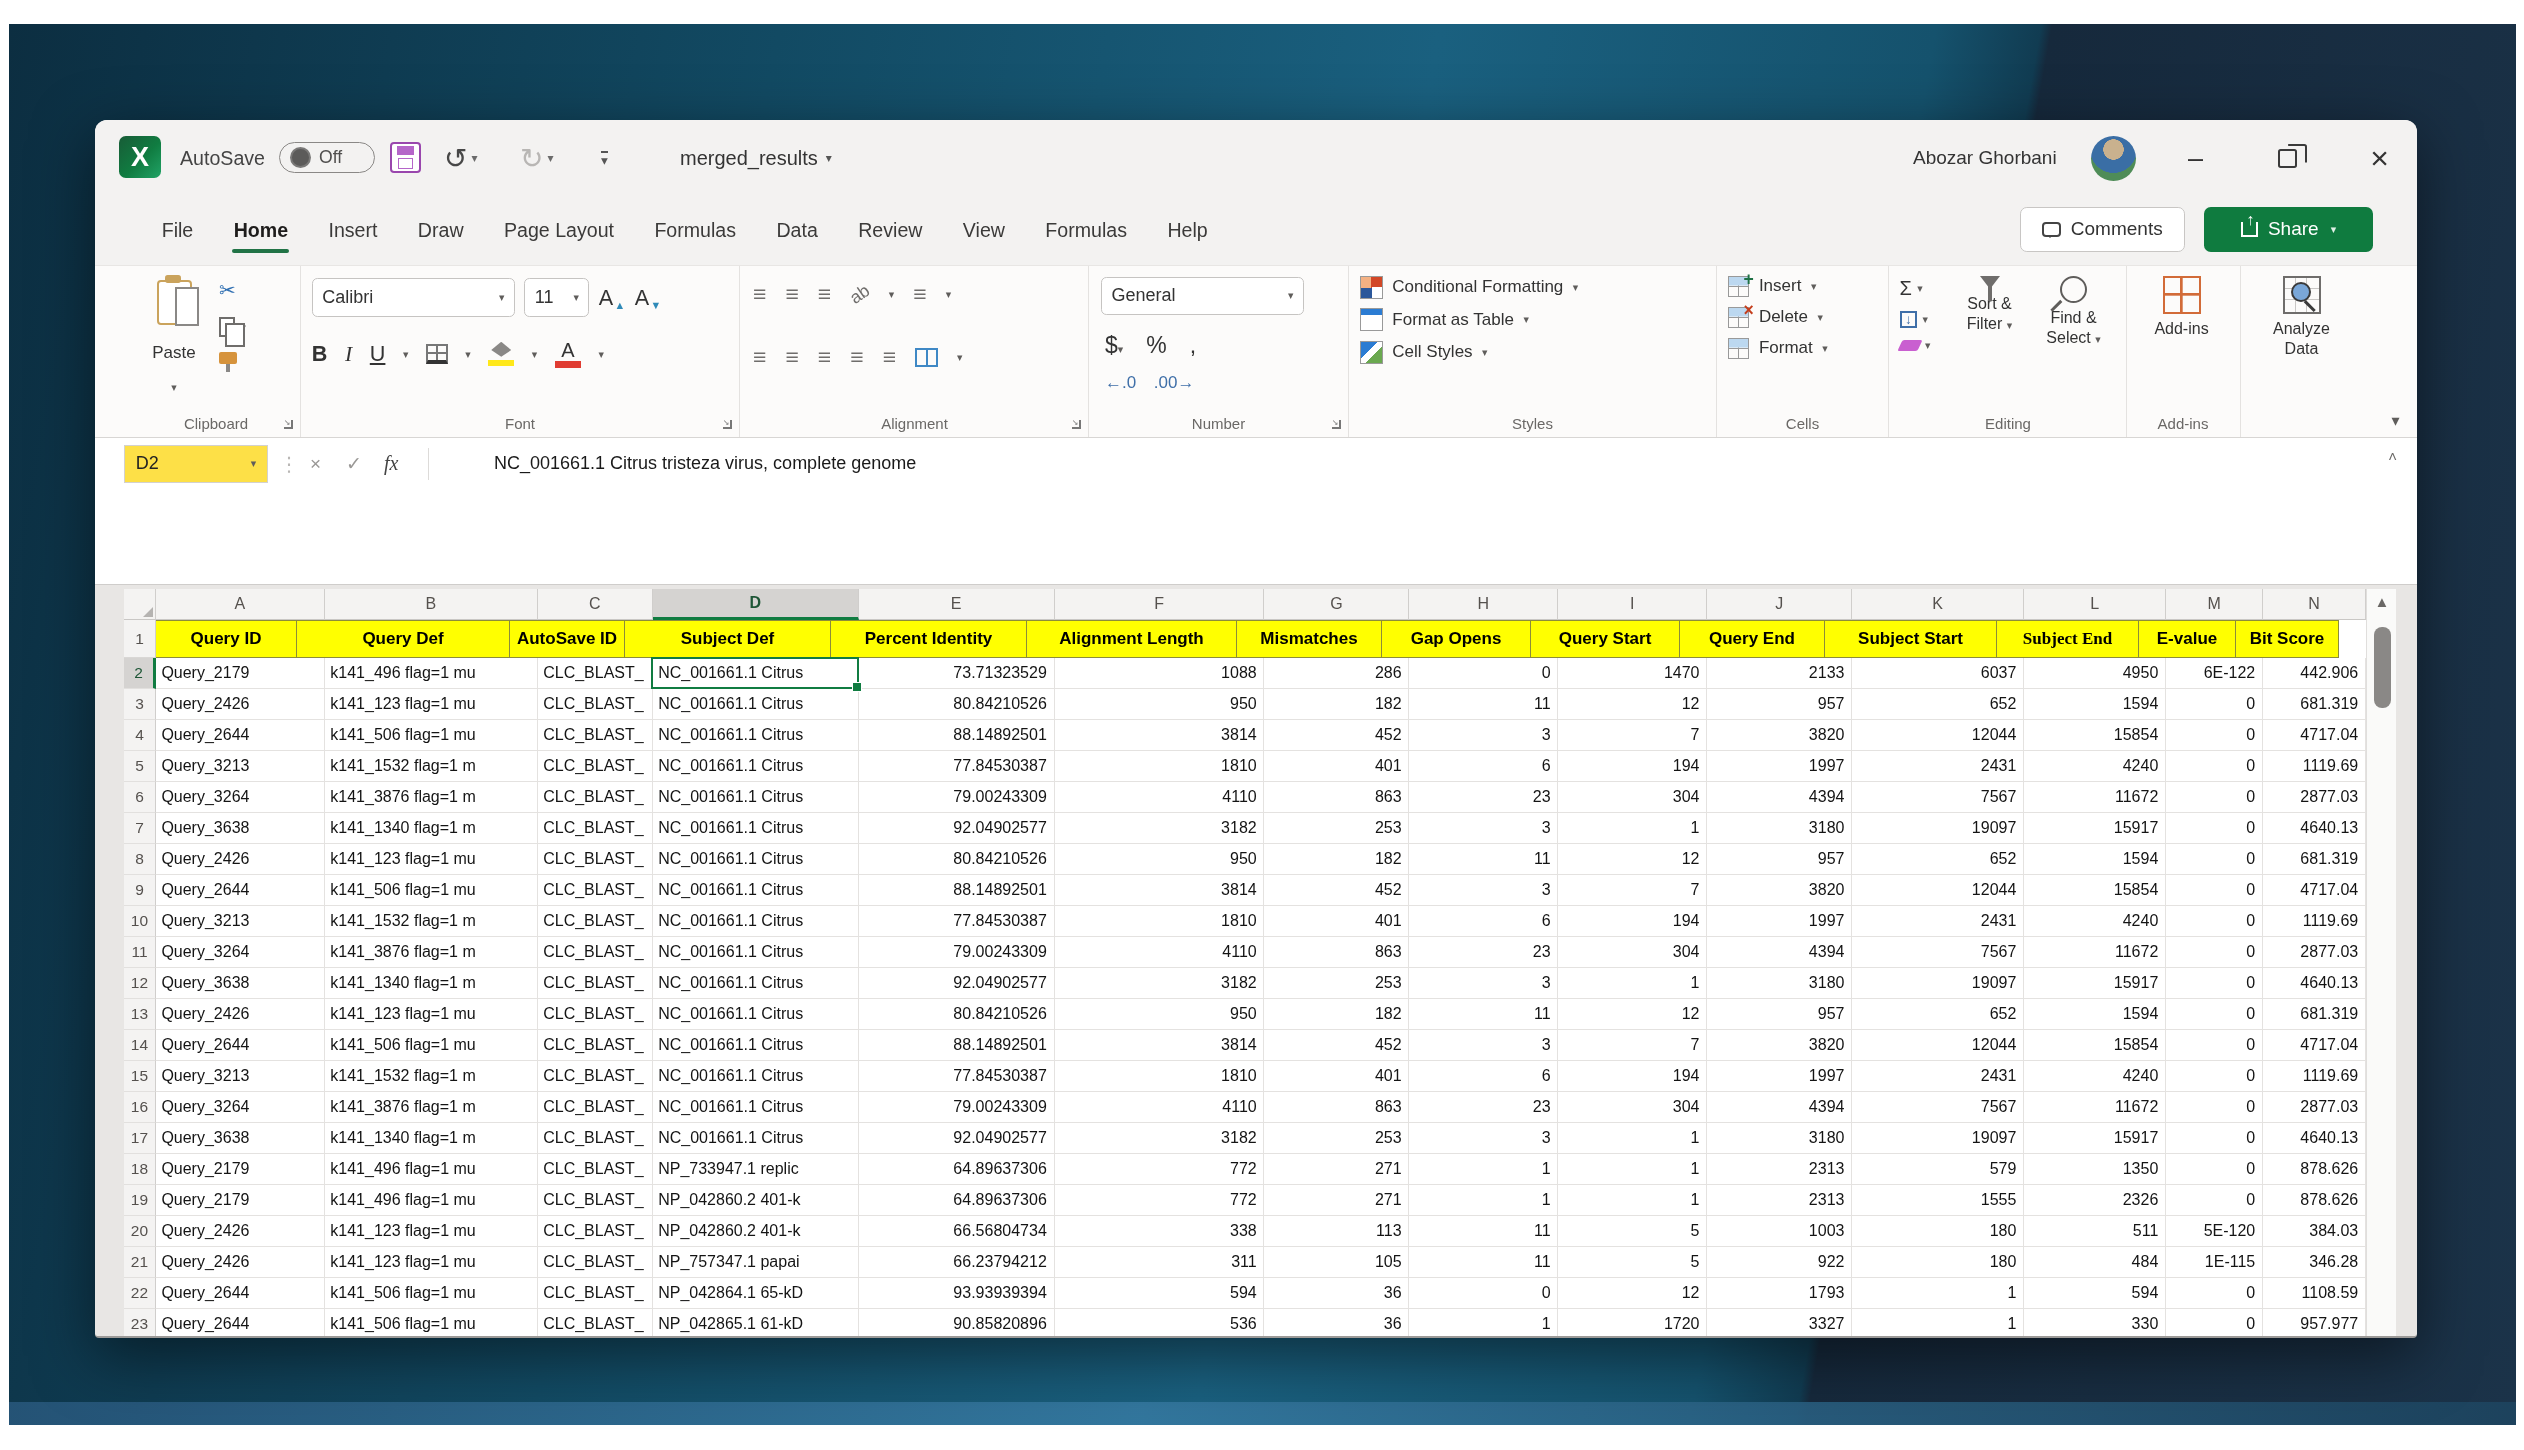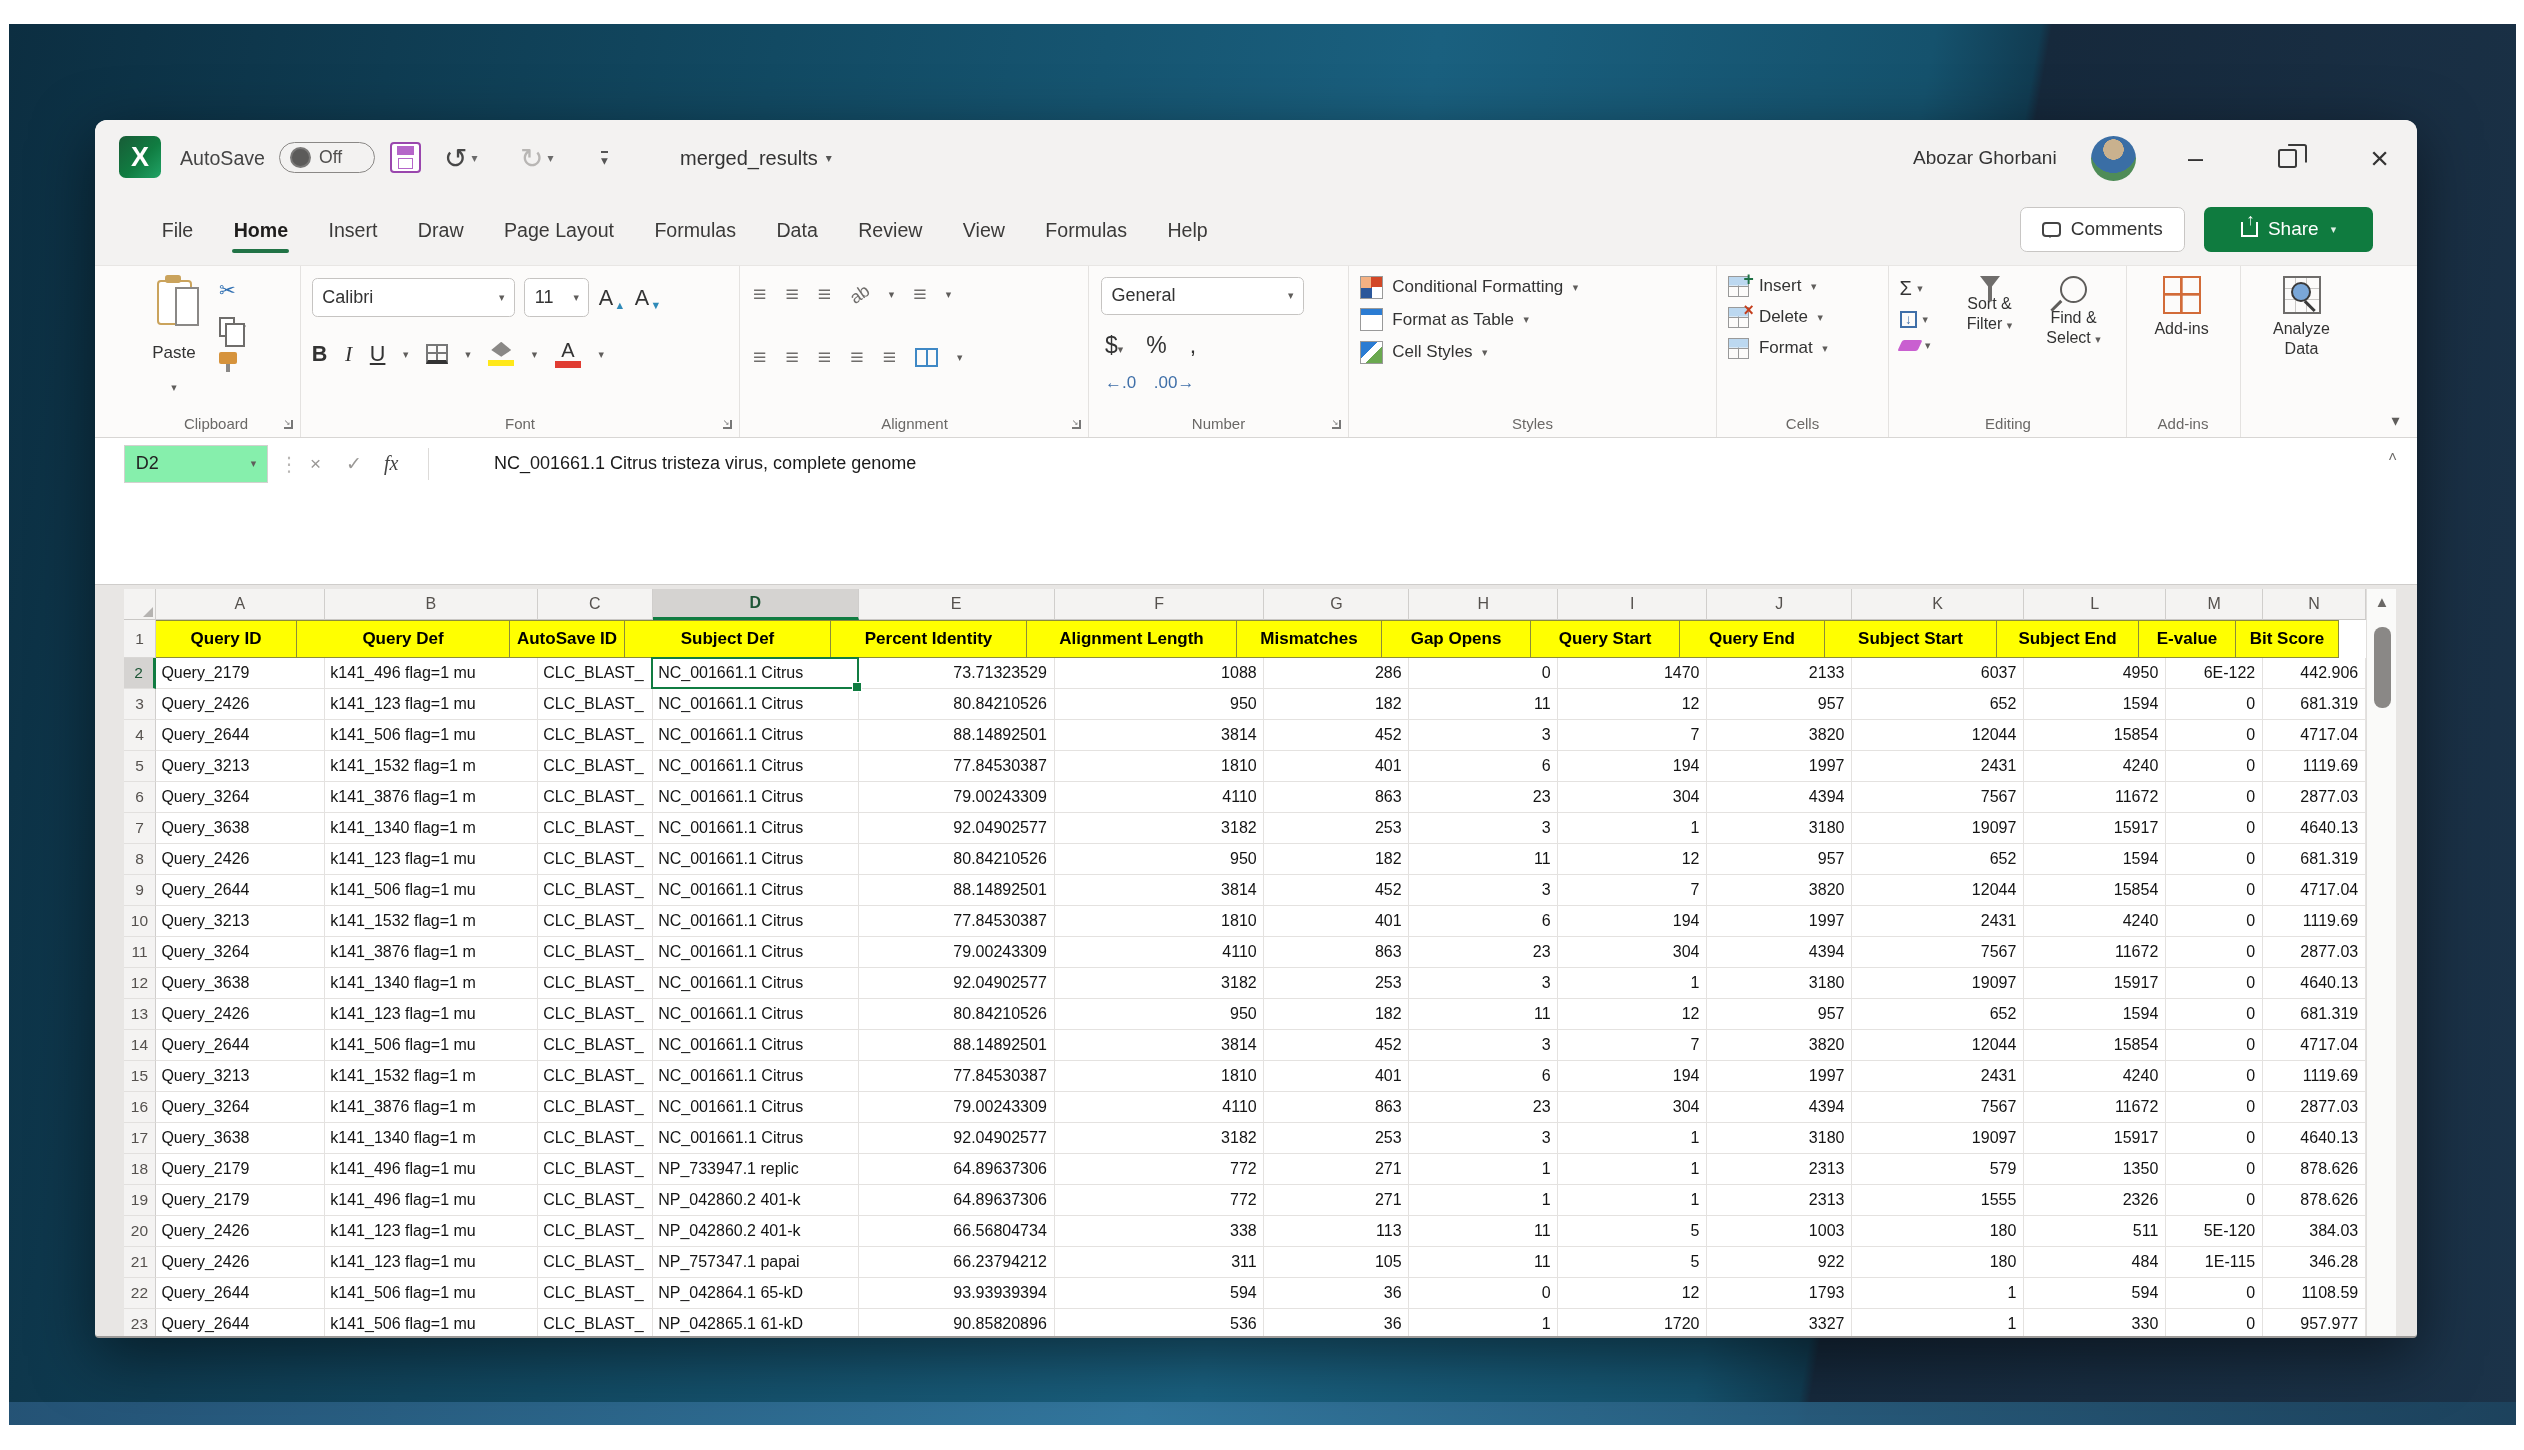--- a/index.html
+++ b/index.html
@@ -144,21 +144,21 @@
       linear-gradient(#c9c7c5,#c9c7c5) 33% 0/1.4px 100% no-repeat,
       linear-gradient(#c9c7c5,#c9c7c5) 66% 0/1.4px 100% no-repeat,
       linear-gradient(#c9c7c5,#c9c7c5) 0 33%/100% 1.4px no-repeat,
       linear-gradient(#c9c7c5,#c9c7c5) 0 66%/100% 1.4px no-repeat}
   .ic-analyze::after{content:"";position:absolute;left:6.8px;top:4px;width:16px;height:16px;border:2.7px solid #3a3a3a;border-radius:50%;background:#7aa7d8}
   .ic-analyze::before{content:"";position:absolute;left:23px;top:21.6px;width:3.4px;height:13.5px;background:#3a3a3a;transform:rotate(-45deg)}
   .collapse-chv{position:absolute;right:17.6px;bottom:6.8px;font-size:16px;color:#5f5d5b}
 
   
   .fxbar{position:absolute;left:0;top:318px;width:100%;height:147px;background:#fff;border-bottom:0.7px solid #cfcdcb}
-  .namebox{position:absolute;left:29px;top:6.8px;width:144px;height:38px;border:1.4px solid #d3d1cf;background:#86efac;
+  .namebox{position:absolute;left:29px;top:6.8px;width:144px;height:38px;border:1.4px solid #d3d1cf;background:#fde047;
       display:flex;align-items:center;justify-content:space-between;padding:0 10.8px;font-size:18px;color:#222}
   .fx-ic{position:absolute;top:6.8px;height:38px;display:flex;align-items:center;font-size:19px;color:#9a9896}
   .fx-drag{left:184px;font-size:20px;color:#b9b7b5}
   .fx-cancel{left:215px}.fx-enter{left:251px}
   .fx-fx{left:289px;color:#444;font-family:"Liberation Serif",serif;font-style:italic;font-size:20px}
   .fx-sep{position:absolute;left:333px;top:9.5px;height:32px;width:0.7px;background:#dddbd9}
   .fx-content{position:absolute;left:399px;top:6.8px;height:38px;display:flex;align-items:center;font-size:18px;color:#1a1a1a}
   .fx-expand{position:absolute;right:20px;top:9.5px;font-size:15px;color:#6a6866}
 
   
@@ -493,21 +493,21 @@
         <div class="h-cell" style="width: 213px;">Query Def</div>
         <div class="h-cell" style="width: 115px;">AutoSave ID</div>
         <div class="h-cell" style="width: 206px;">Subject Def</div>
         <div class="h-cell" style="width: 196px;">Percent Identity</div>
         <div class="h-cell" style="width: 210px;">Alignment Length</div>
         <div class="h-cell" style="width: 145px;">Mismatches</div>
         <div class="h-cell" style="width: 149px;">Gap Opens</div>
         <div class="h-cell" style="width: 149px;">Query Start</div>
         <div class="h-cell" style="width: 145px;">Query End</div>
         <div class="h-cell" style="width: 172px;">Subject Start</div>
-        <div class="h-cell" style="width: 142px;">Subject End</div>
+        <div class="h-cell" style="width: 142px; font-family: Liberation Serif, serif;">Subject End</div>
         <div class="h-cell" style="width: 97px;">E-value</div>
         <div class="h-cell" style="width: 103px;">Bit Score</div>
       </div>
       <div class="g-row">
         <div class="d-rownum sel" style="width: 32px;">2</div>
         <div class="d-cell left" style="width: 169px;">Query_2179</div>
         <div class="d-cell left" style="width: 213px;">k141_496 flag=1 mu</div>
         <div class="d-cell left" style="width: 115px;">CLC_BLAST_</div>
         <div class="d-cell left" style="width: 206px;">NC_001661.1 Citrus</div>
         <div class="d-cell right" style="width: 196px;">73.71323529</div>

